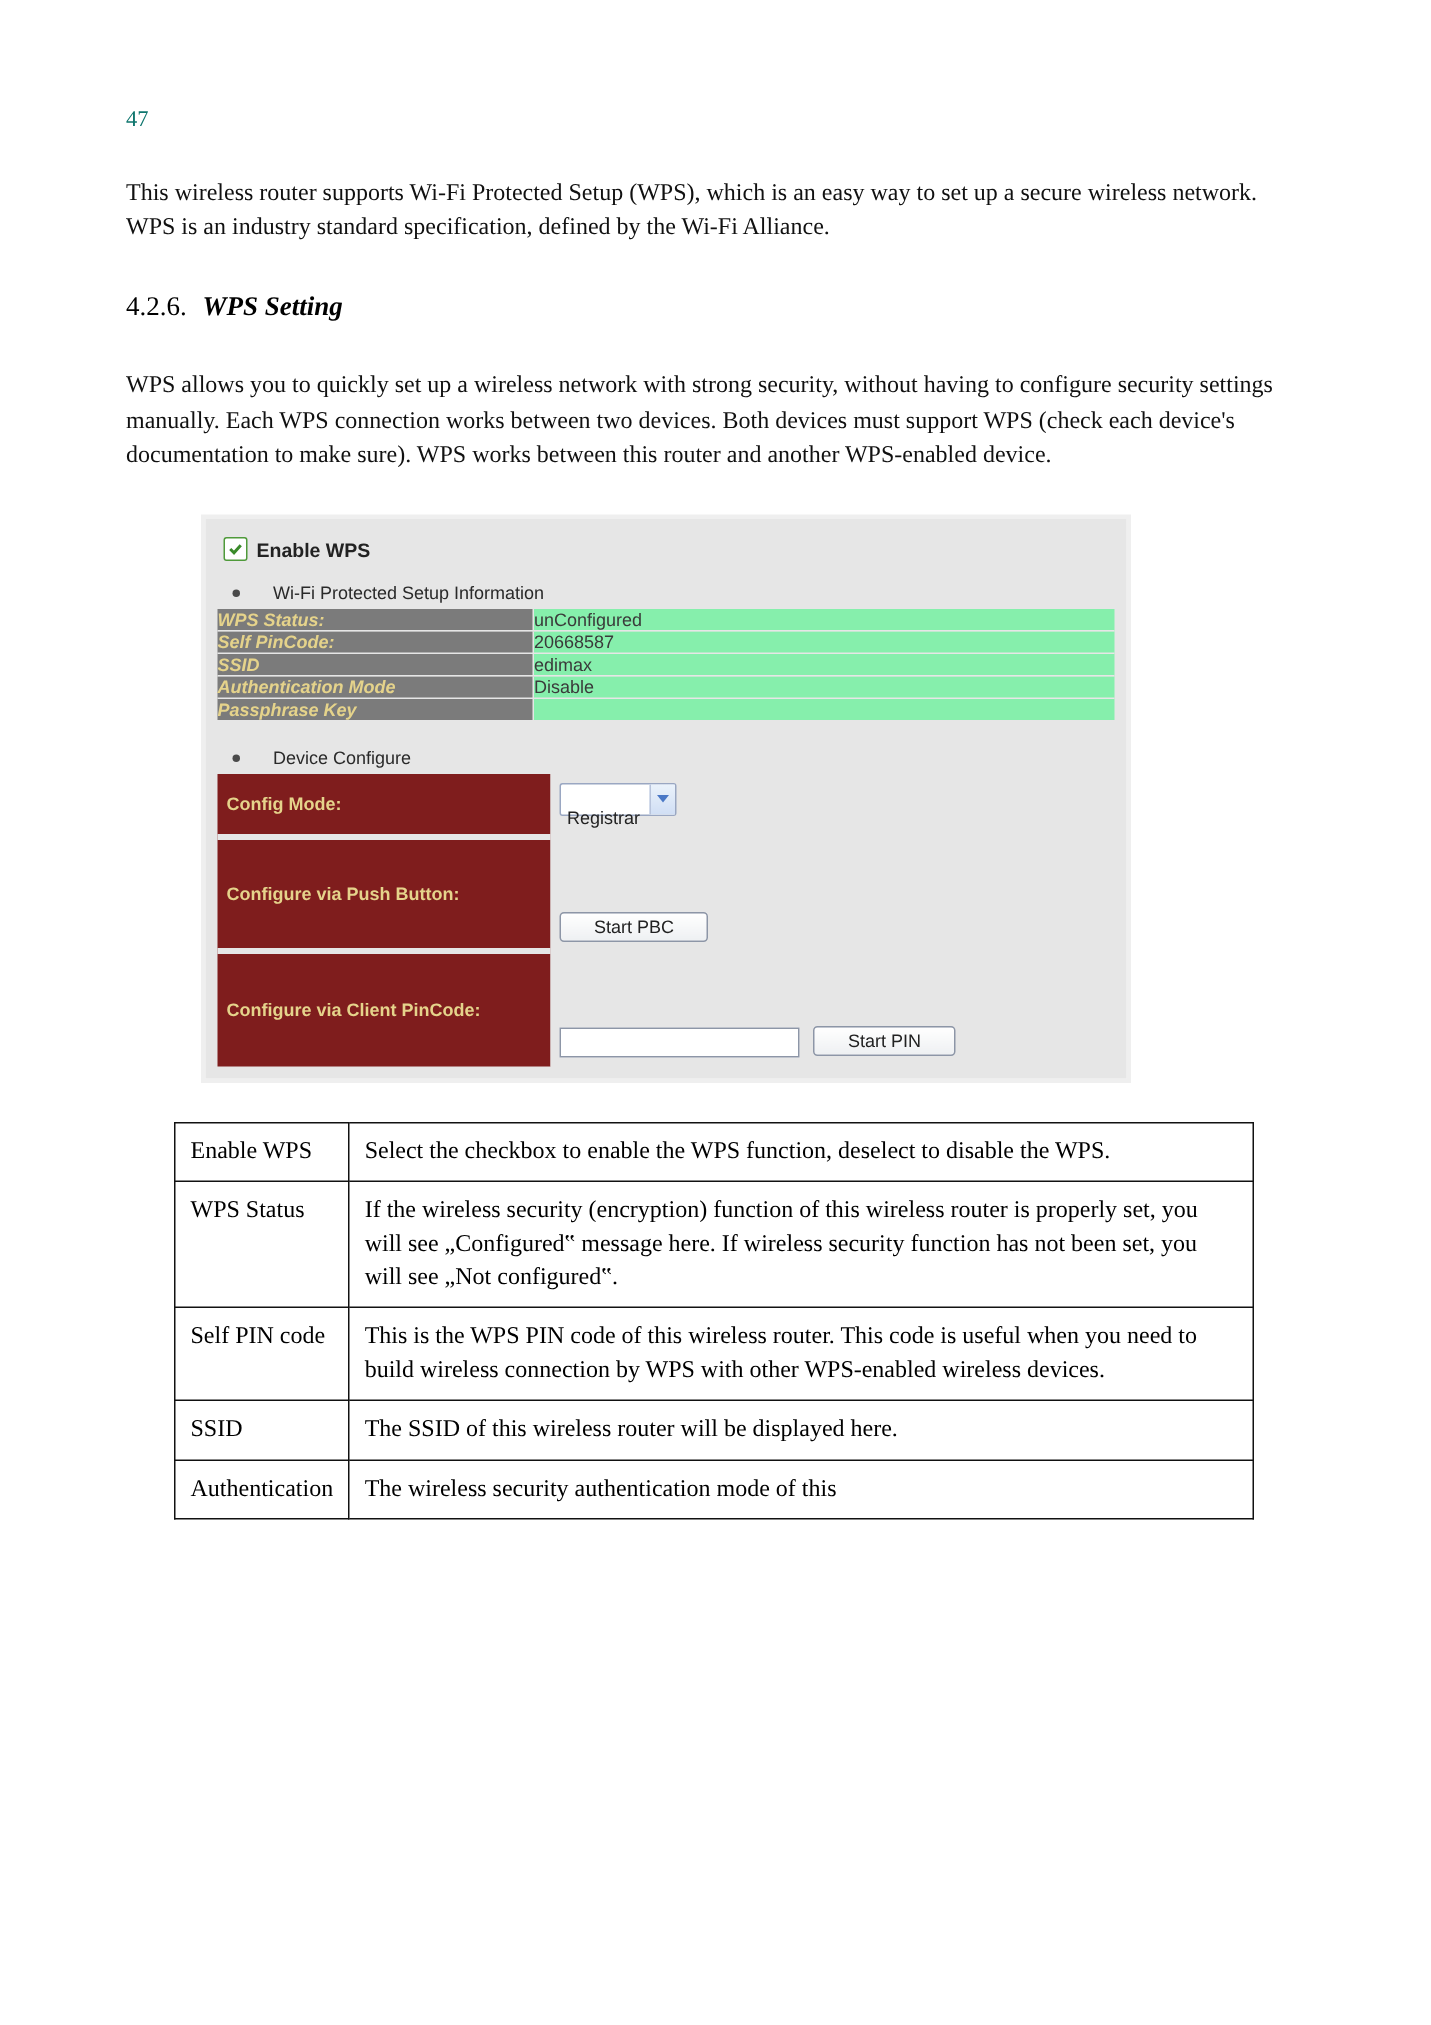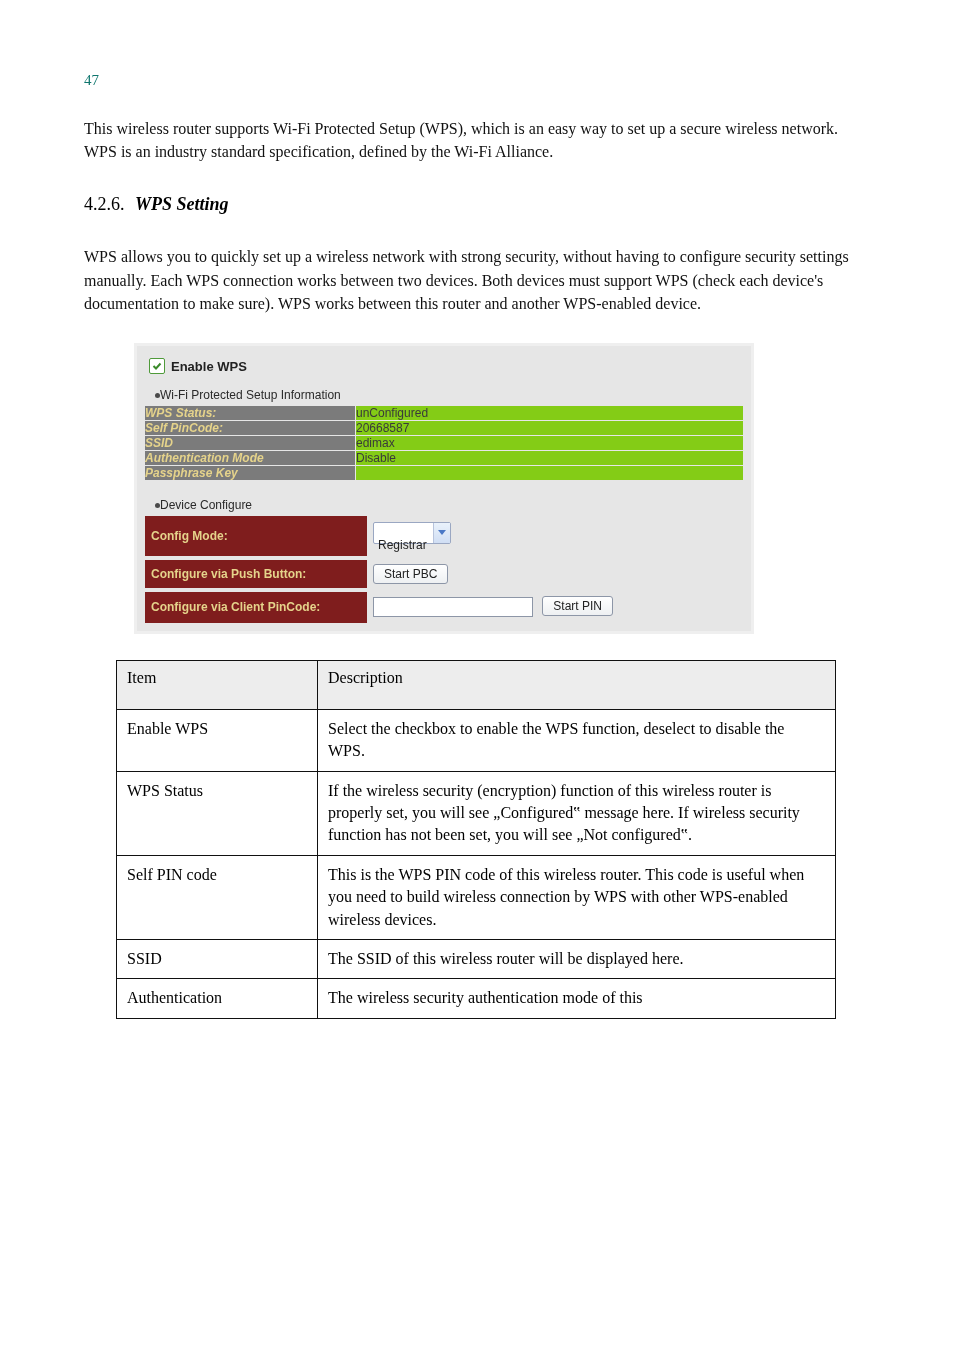--- a/index.html
+++ b/index.html
@@ -70,21 +70,21 @@
     display: inline-flex;
     align-items: center;
     justify-content: center;
     border-radius: 2px;
   }
   .chk svg { display:block; }
 
   .sect-bullet {
     display: flex;
     align-items: center;
-    gap: 0;
+    gap: 22px;
     font-size: 12px;
     color: #2a2a2a;
     margin: 10px 0 4px 10px;
   }
   .dot {
     width: 5px; height: 5px; border-radius: 50%;
     background: #4a4a4a;
     display: inline-block;
   }
 
@@ -102,21 +102,21 @@
   .labcell {
     width: 210px;
     background: #7b7b7b;
     color: #e5d38b;
     font-weight: bold;
     padding: 3px 6px;
     border-right: 1px solid #e6e6e6;
     font-style: italic;
   }
   .valcell {
-    background: #84cc16;
+    background: #86efac;
     color: #3a3a3a;
     padding: 3px 8px;
   }
 
   .tbl2 {
     width: 100%;
     border-collapse: collapse;
     font-size: 12px;
   }
   .tbl2 td {
@@ -156,25 +156,26 @@
     background: linear-gradient(#eaf2fb, #d0def4);
     border-left: 1px solid #b8c4dc;
     display: flex; align-items: center; justify-content: center;
   }
   .faux-select .sel-btn svg { display:block; }
 
   .winbtn {
     display: inline-block;
     font-family: Tahoma, Verdana, sans-serif;
     font-size: 12px;
-    padding: 2px 10px;
+    padding: 2px 22px;
     background: linear-gradient(#ffffff,#eef0f2);
     border: 1px solid #8d96a7;
     border-radius: 3px;
     color: #222;
+    margin-top: 44px;
   }
   .textin {
     display: inline-block;
     width: 160px;
     height: 20px;
     border: 1px solid #8d96a7;
     background: #fff;
     vertical-align: middle;
     padding: 0 4px;
     box-sizing: border-box;
@@ -298,24 +299,20 @@
         </td>
       </tr>
     </tbody>
       </table>
 
   </div>
 </div>
 
 <table class="desc-tbl">
   <tbody>
-      <tr>
-    <th class="col-item">Item</th>
-    <th>Description</th>
-  </tr>
   <tr>
     <td>Enable WPS</td>
     <td>Select the checkbox to enable the WPS function, deselect to disable the WPS.</td>
   </tr>
   <tr>
     <td>WPS Status</td>
     <td>If the wireless security (encryption) function of this wireless router is properly set, you will see „Configured‟ message here. If wireless security function has not been set, you will see „Not configured‟.</td>
   </tr>
   <tr>
     <td>Self PIN code</td>

